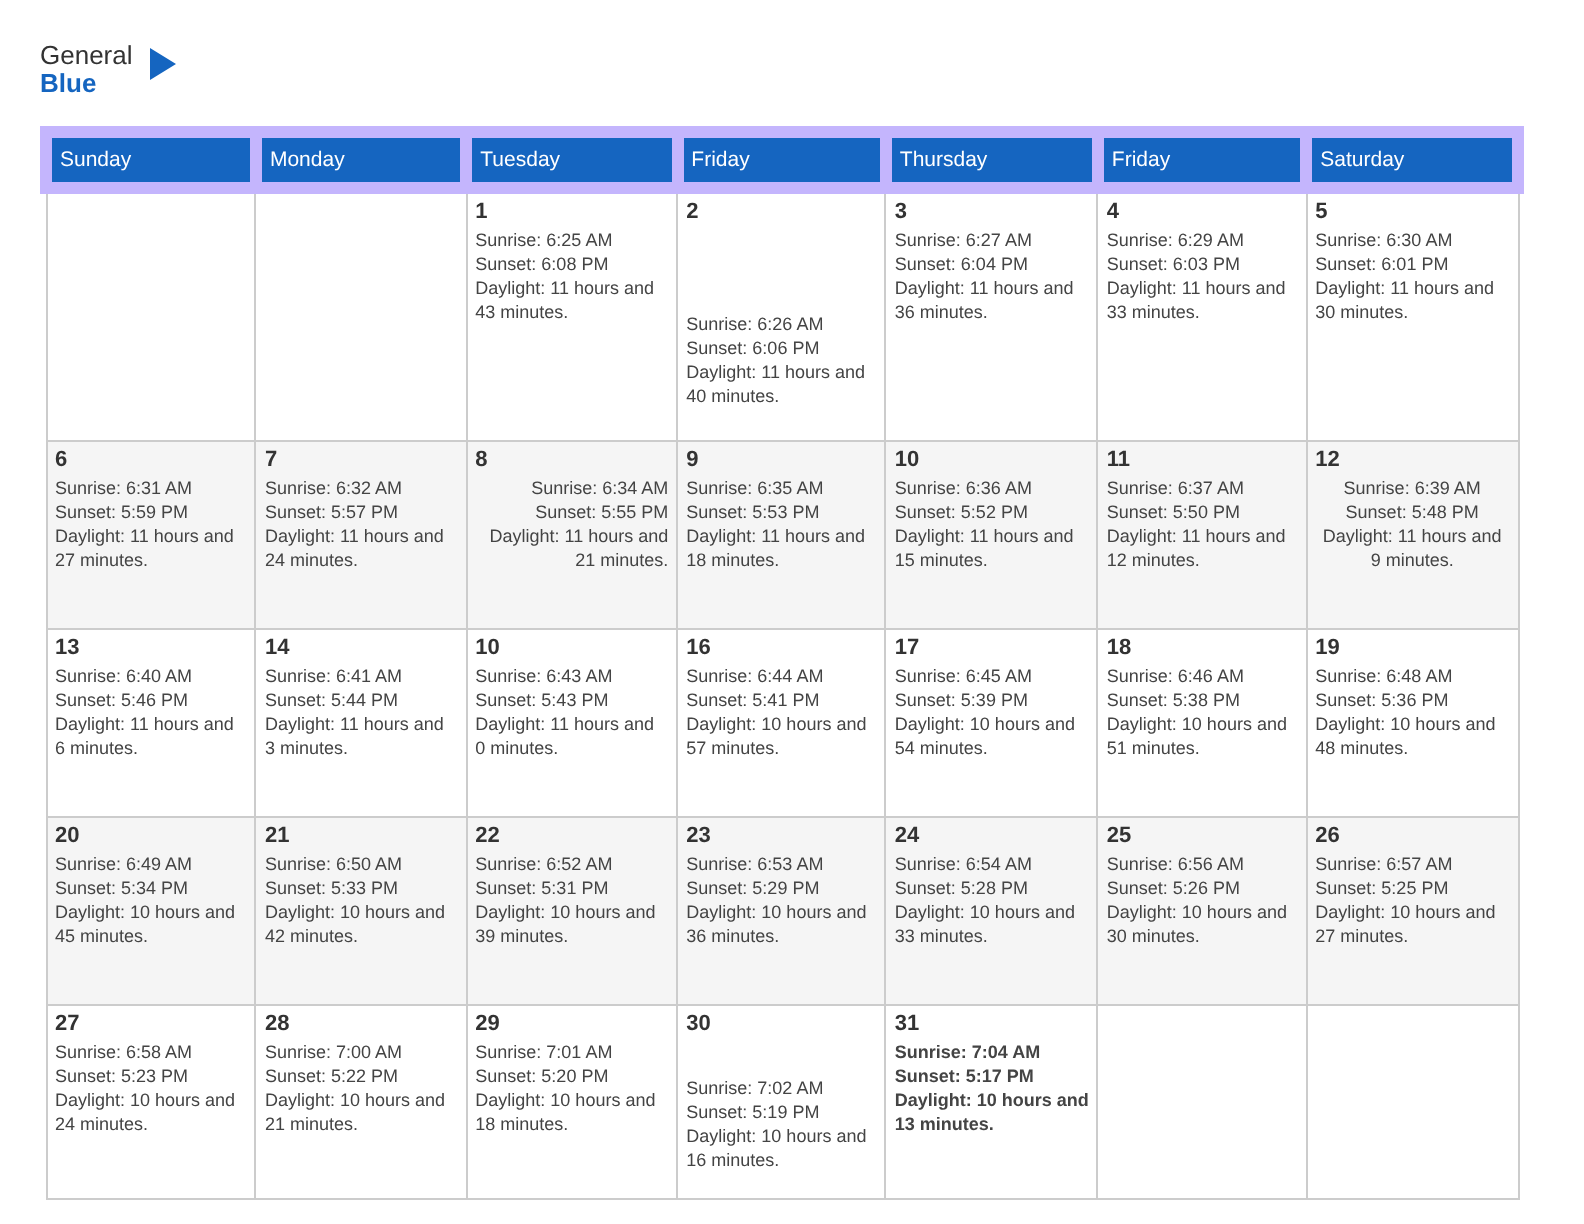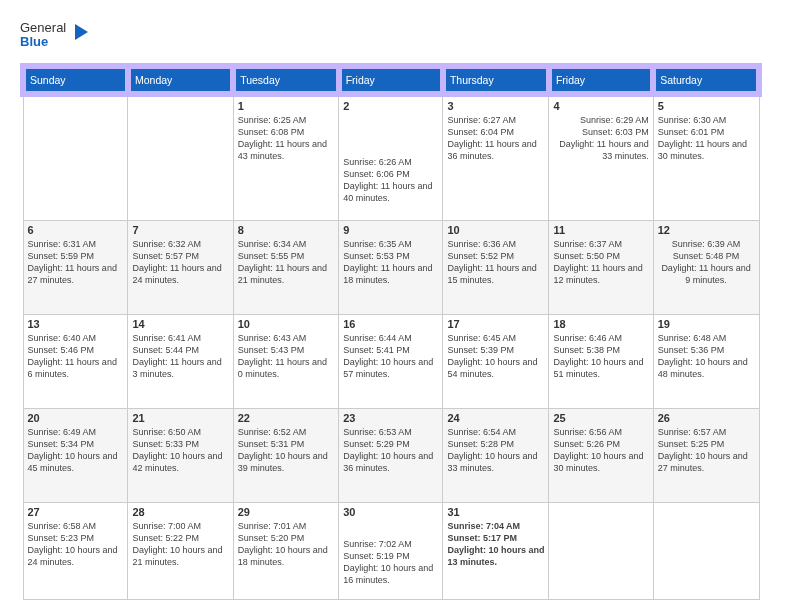--- a/index.html
+++ b/index.html
@@ -130,21 +130,21 @@
 Daylight: 11 hours and 40 minutes.</div>
           </td>
           <td>
             <span class="day-num">3</span>
             <div class="day-detail" style="white-space: pre-line;">Sunrise: 6:27 AM
 Sunset: 6:04 PM
 Daylight: 11 hours and 36 minutes.</div>
           </td>
           <td>
             <span class="day-num">4</span>
-            <div class="day-detail" style="white-space: pre-line; text-align: right;">Sunrise: 6:29 AM
+            <div class="day-detail" style="white-space: pre-line;">Sunrise: 6:29 AM
 Sunset: 6:03 PM
 Daylight: 11 hours and 33 minutes.</div>
           </td>
           <td>
             <span class="day-num">5</span>
             <div class="day-detail" style="white-space: pre-line;">Sunrise: 6:30 AM
 Sunset: 6:01 PM
 Daylight: 11 hours and 30 minutes.</div>
           </td>
         </tr>
@@ -156,21 +156,21 @@
 Daylight: 11 hours and 27 minutes.</div>
           </td>
           <td>
             <span class="day-num">7</span>
             <div class="day-detail" style="white-space: pre-line;">Sunrise: 6:32 AM
 Sunset: 5:57 PM
 Daylight: 11 hours and 24 minutes.</div>
           </td>
           <td>
             <span class="day-num">8</span>
-            <div class="day-detail" style="white-space: pre-line;">Sunrise: 6:34 AM
+            <div class="day-detail" style="white-space: pre-line; text-align: right;">Sunrise: 6:34 AM
 Sunset: 5:55 PM
 Daylight: 11 hours and 21 minutes.</div>
           </td>
           <td>
             <span class="day-num">9</span>
             <div class="day-detail" style="white-space: pre-line;">Sunrise: 6:35 AM
 Sunset: 5:53 PM
 Daylight: 11 hours and 18 minutes.</div>
           </td>
           <td>

